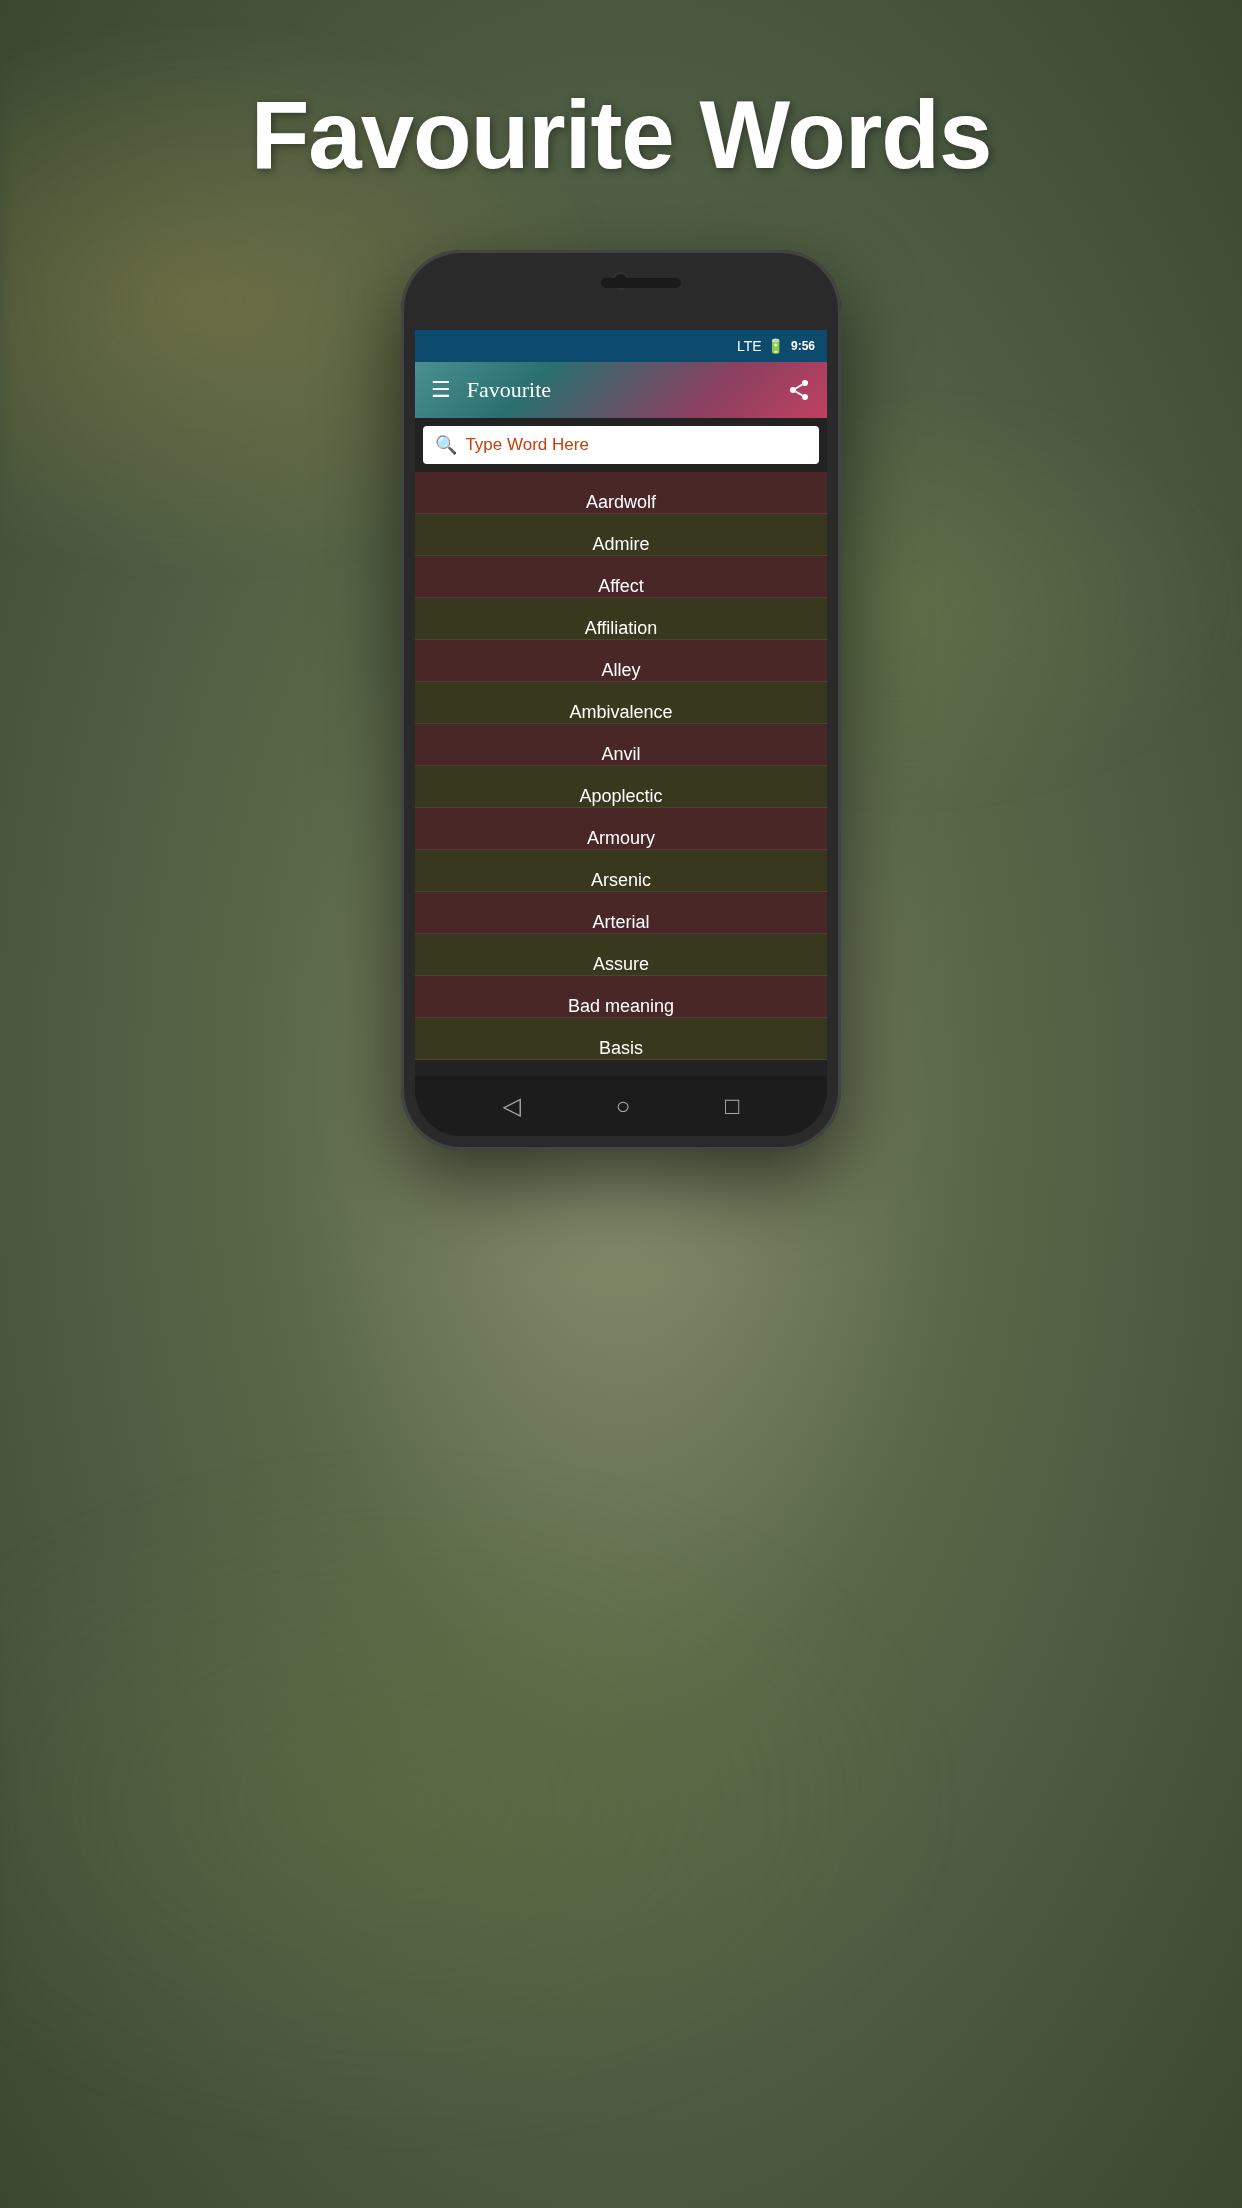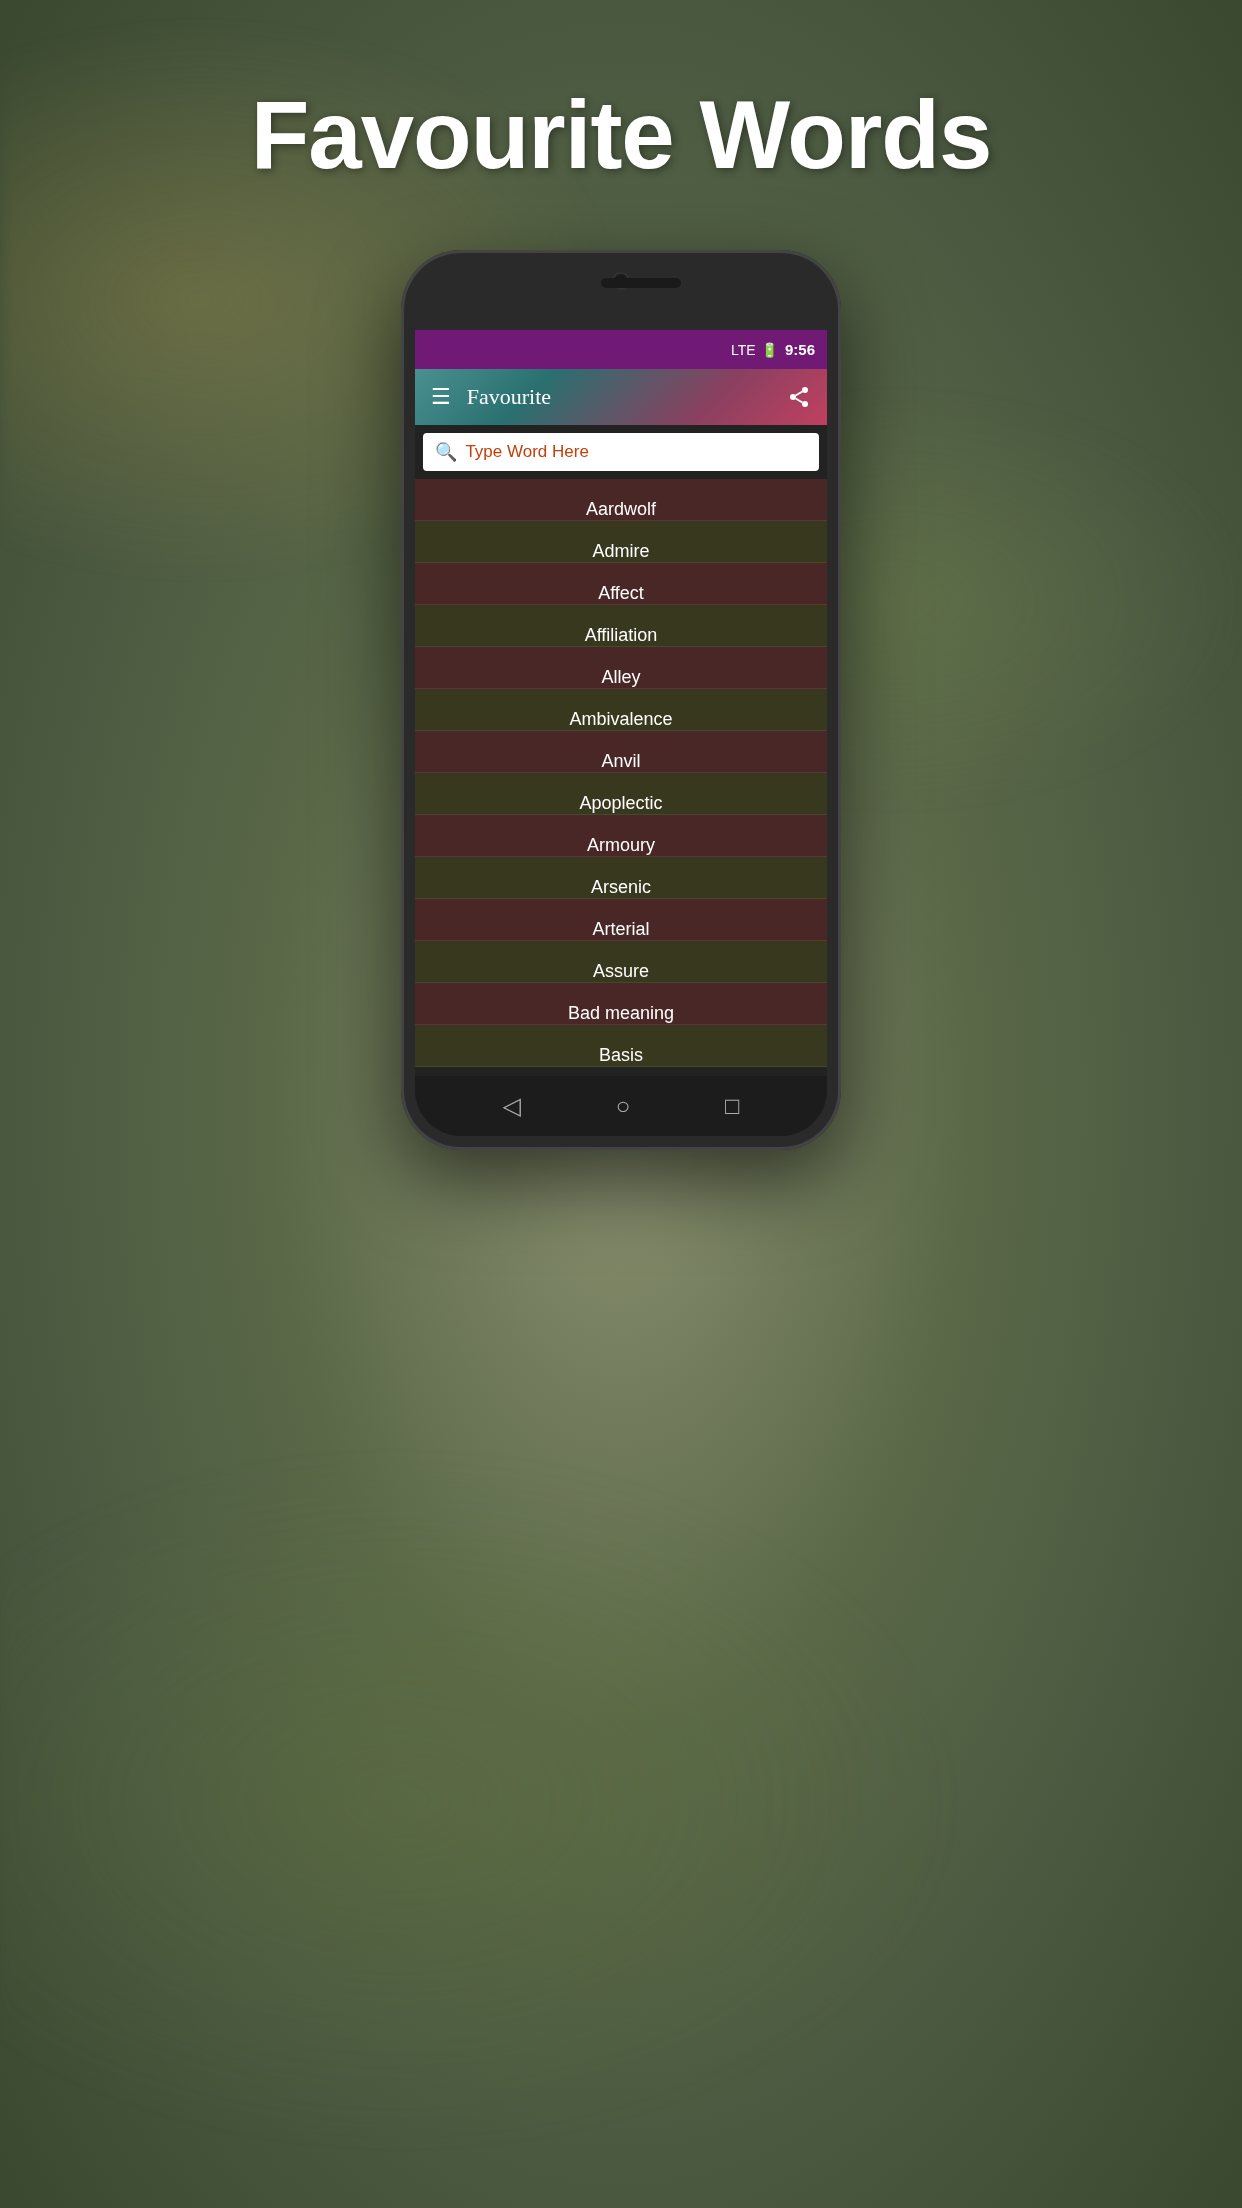--- a/index.html
+++ b/index.html
@@ -120,38 +120,38 @@
       right: 14px;
       bottom: 74px;
       background: #222;
       overflow: hidden;
       display: flex;
       flex-direction: column;
     }
 
     
     .status-bar {
-      background: #701a75;
-      height: 39px;
+      background: #0c4a6e;
+      height: 32px;
       display: flex;
       align-items: center;
       justify-content: flex-end;
       padding: 0 12px;
       gap: 6px;
       flex-shrink: 0;
     }
 
     .status-icon {
       color: #fff;
       font-size: 14px;
     }
 
     .status-time {
       color: #fff;
-      font-size: 15px;
+      font-size: 12px;
       font-weight: bold;
     }
 
     
     .app-bar {
       height: 56px;
       background: linear-gradient(135deg, #4a9090 0%, #2a7070 30%, #8a4060 70%, #c04060 100%);
       display: flex;
       align-items: center;
       padding: 0 16px;

